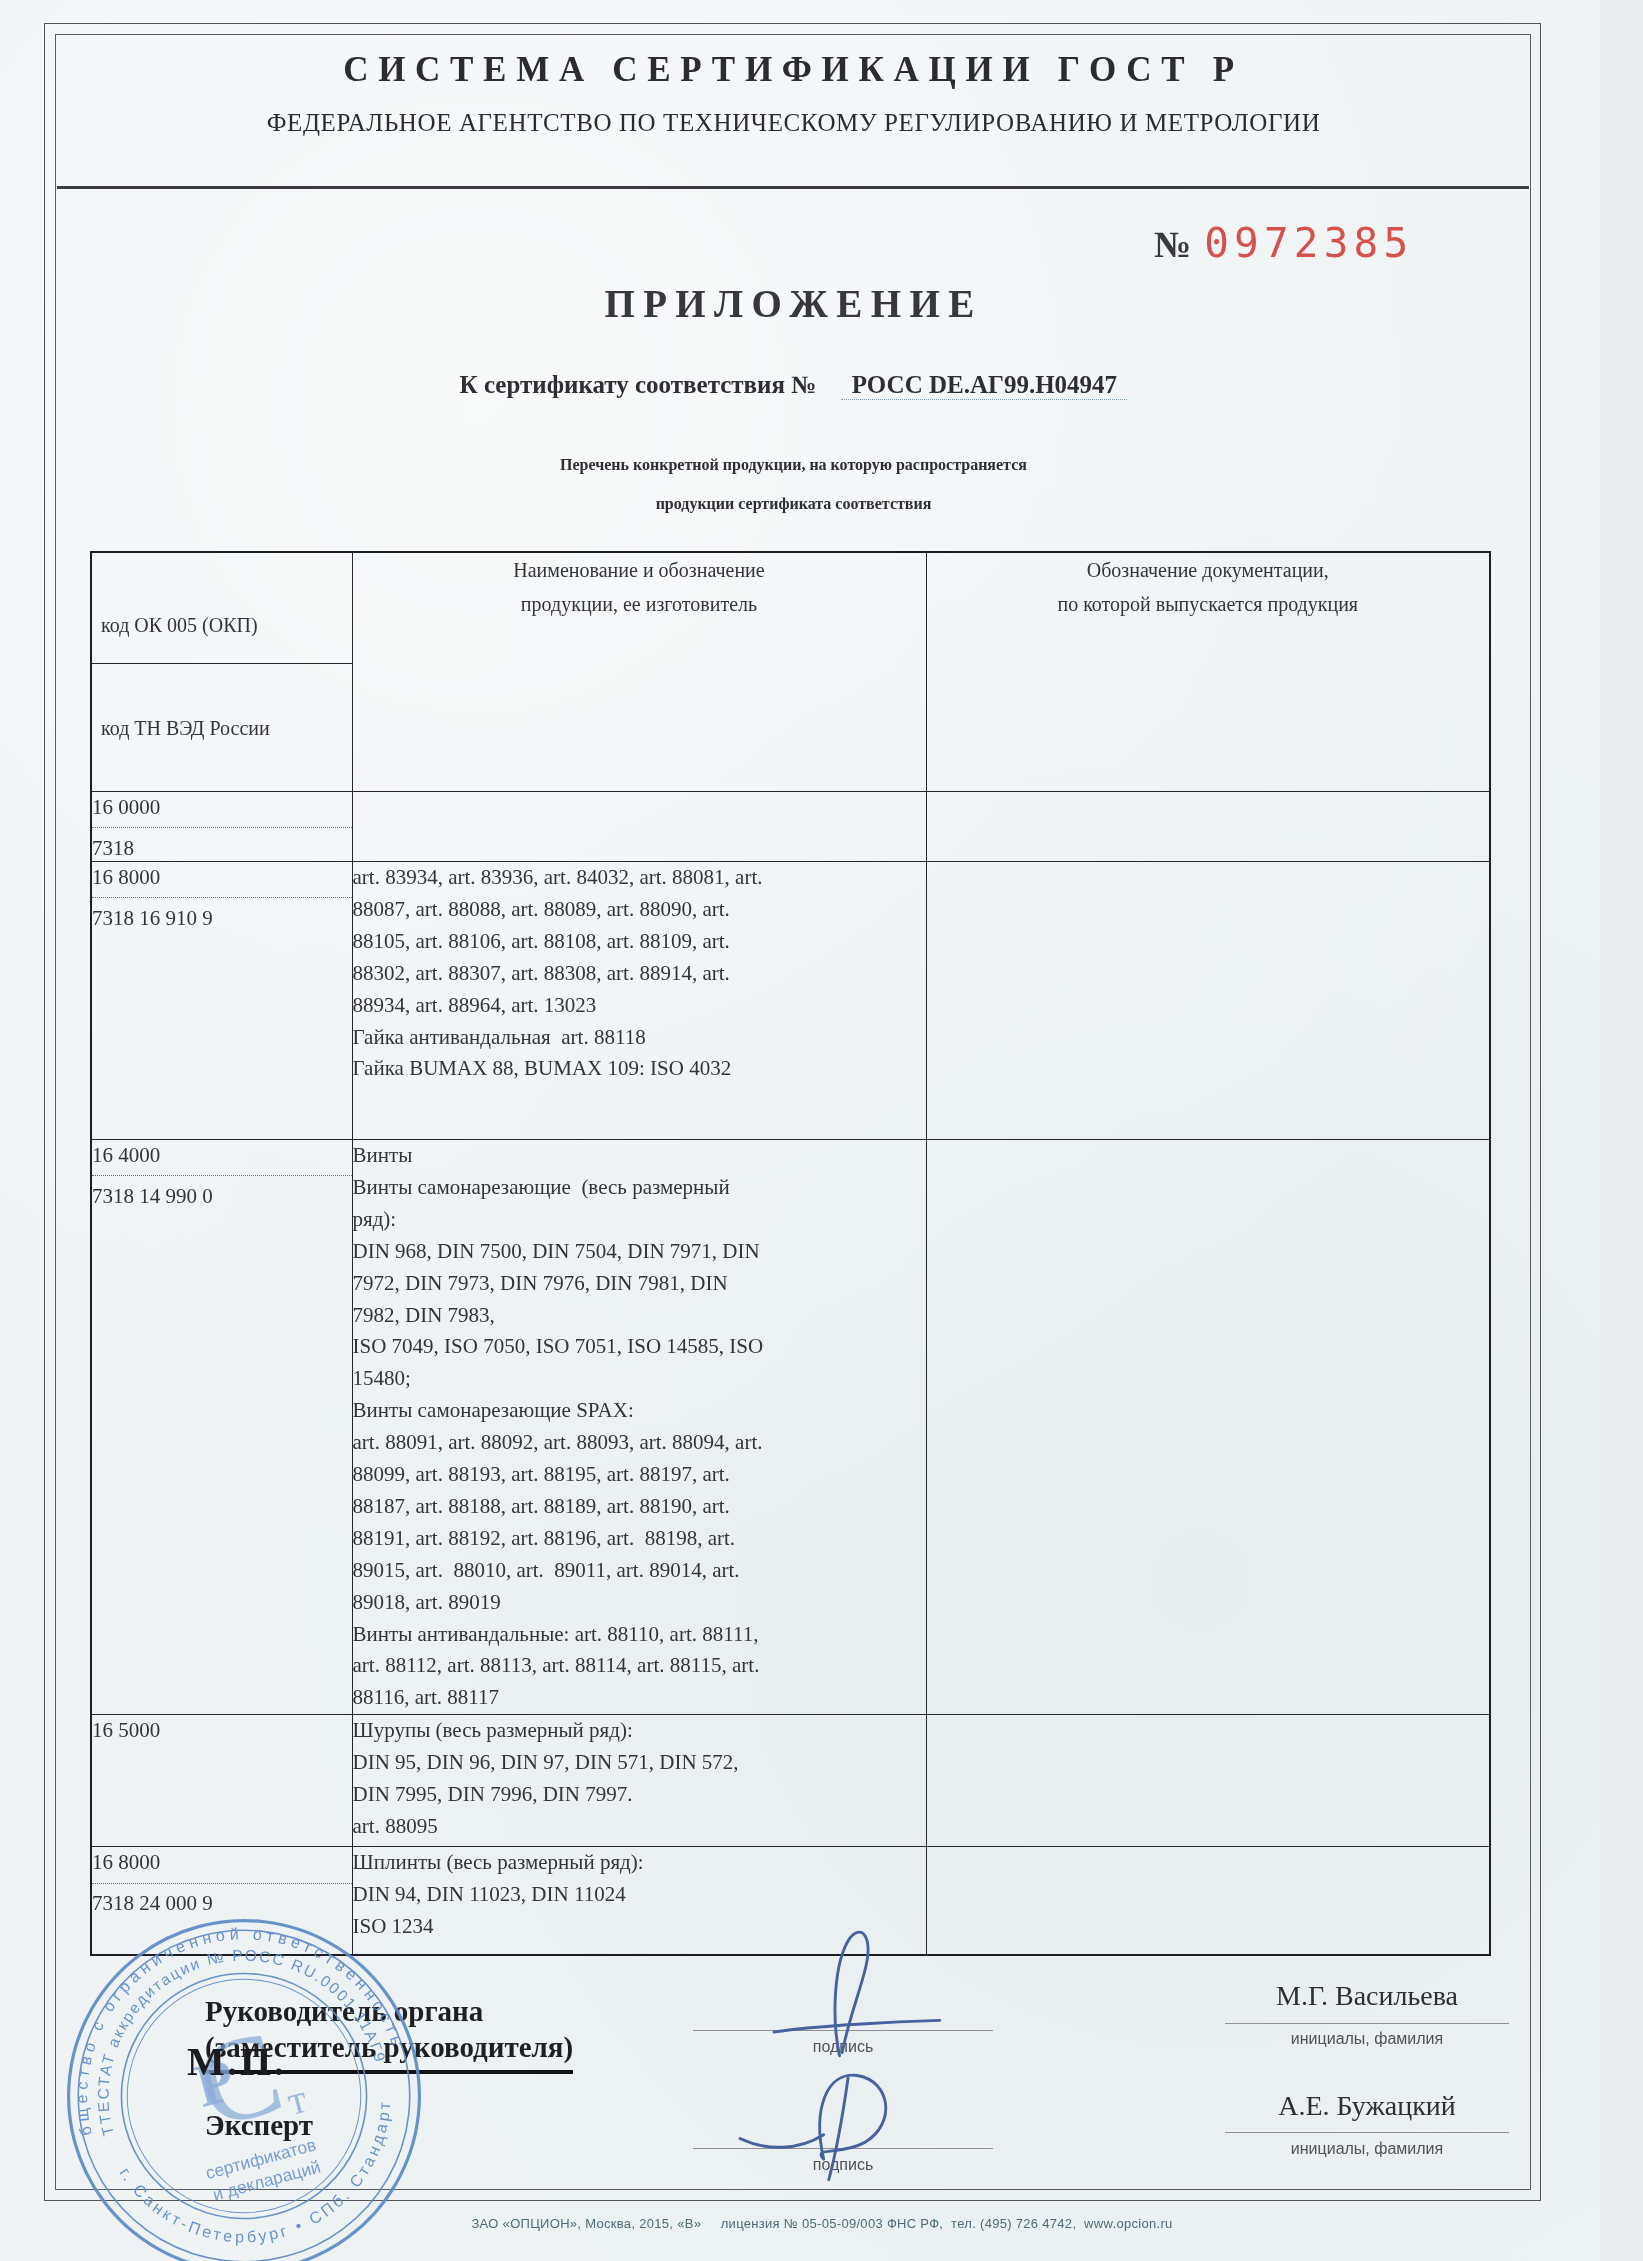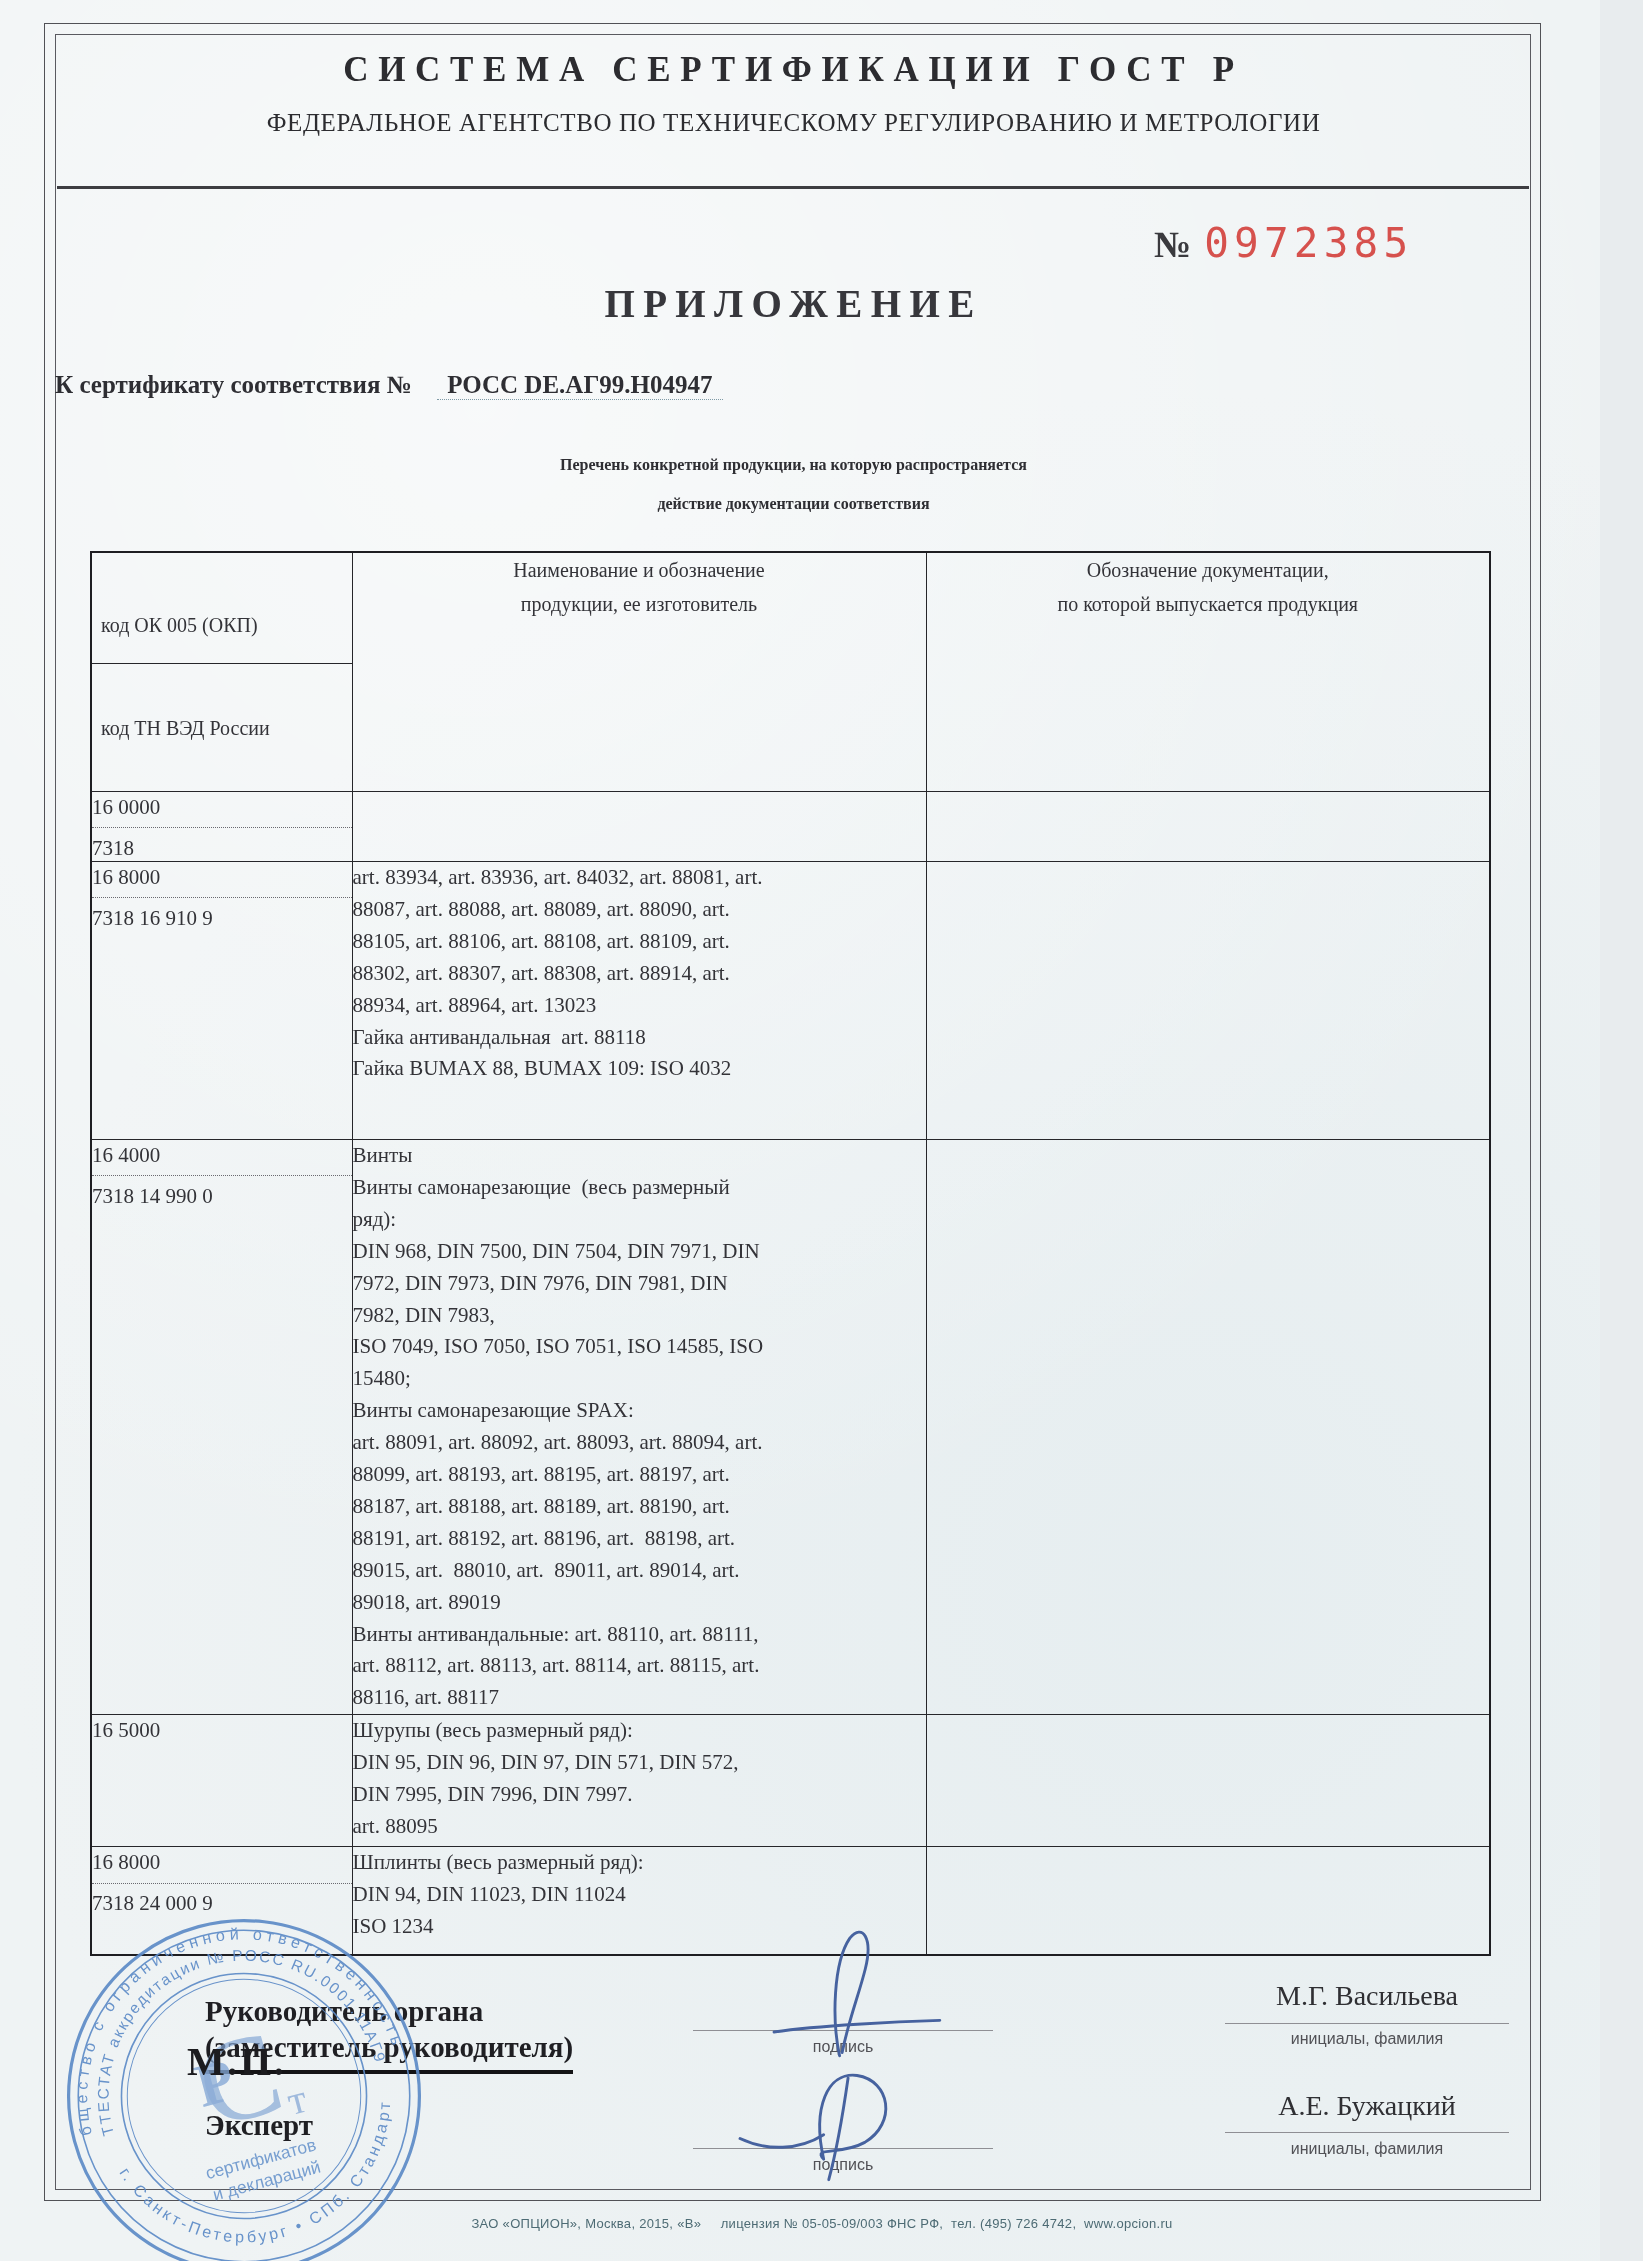--- a/index.html
+++ b/index.html
@@ -20,21 +20,21 @@
   .doc-subtitle{margin-top:19.3px;font-size:25px;font-weight:normal;letter-spacing:0.6px;color:#2c2c30;}
   .header-rule{position:absolute;left:57px;top:186px;width:1472px;height:3.2px;background:#3d3d41;}
 
   .blank-number{position:absolute;left:1154px;top:219px;display:flex;align-items:baseline;gap:13px;}
   .no-sign{font-size:37px;font-weight:bold;color:#3a3a3e;}
   .no-digits{font-family:"DejaVu Sans Mono",monospace;font-size:41px;color:#d6514d;letter-spacing:5.2px;}
 
   .appendix-title{position:absolute;left:55px;top:281px;width:1477px;text-align:center;
     font-size:39px;font-weight:600;letter-spacing:8.4px;color:#37373c;}
 
-  .cert-line{position:absolute;left:55px;top:371px;width:1477px;text-align:left;font-size:25px;font-weight:bold;color:#2e2e33;}
+  .cert-line{position:absolute;left:55px;top:371px;width:1477px;text-align:center;font-size:25px;font-weight:bold;color:#2e2e33;}
   .cert-value{padding:0 10.3px 1.3px;border-bottom:1.9px dotted #7e9aa6;}
 
   .purpose{position:absolute;left:55px;top:445px;width:1477px;text-align:center;
     font-size:16px;font-weight:bold;line-height:39px;color:#2e2e33;}
 
   table.products{position:absolute;left:90px;top:551px;width:1399px;border-collapse:collapse;table-layout:fixed;
     border:2.6px solid #1e1e22;font-size:21px;color:#333338;}
   table.products td,table.products th{border:1.9px solid #26262a;vertical-align:top;padding:0;}
   th.hdr{vertical-align:middle;text-align:center;font-weight:normal;font-size:20px;line-height:1.7;white-space:pre-line;height:137px;}
   th.hdr-codes{padding:0;}
@@ -102,21 +102,21 @@
   <div class="appendix-title">ПРИЛОЖЕНИЕ</div>
 
   <div class="cert-line">
     <span>К сертификату соответствия №</span>
     <span>&nbsp;&nbsp;</span>
     <span class="cert-value">РОСС DE.АГ99.Н04947</span>
   </div>
 
   <div class="purpose">
     <div>Перечень конкретной продукции,  на которую распространяется</div>
-    <div>действие документации соответствия</div>
+    <div>продукции сертификата соответствия</div>
   </div>
 
   <table class="products">
     <colgroup>
         <col style="width:261px">
         <col style="width:574px">
         <col style="width:564px">
       </colgroup>
     <thead>
       <tr>

